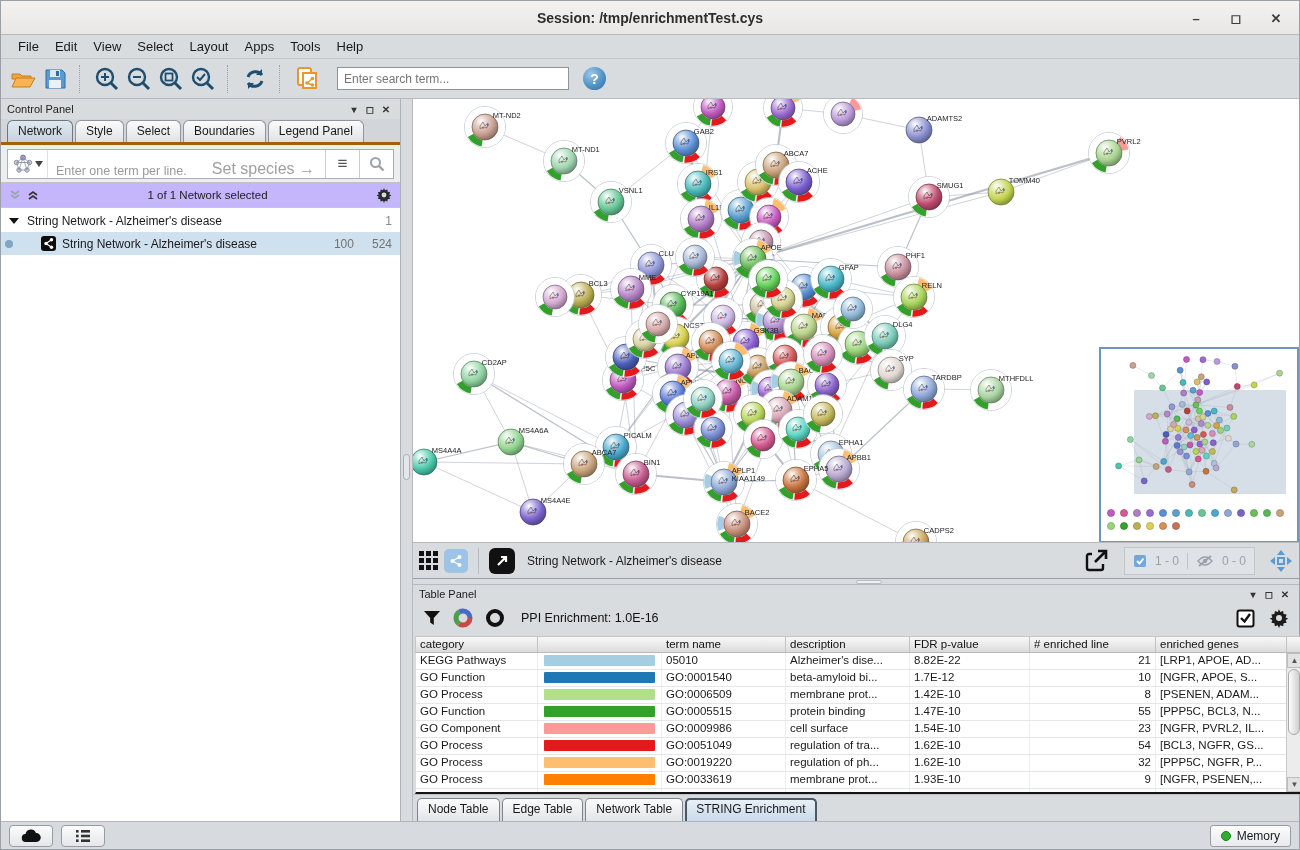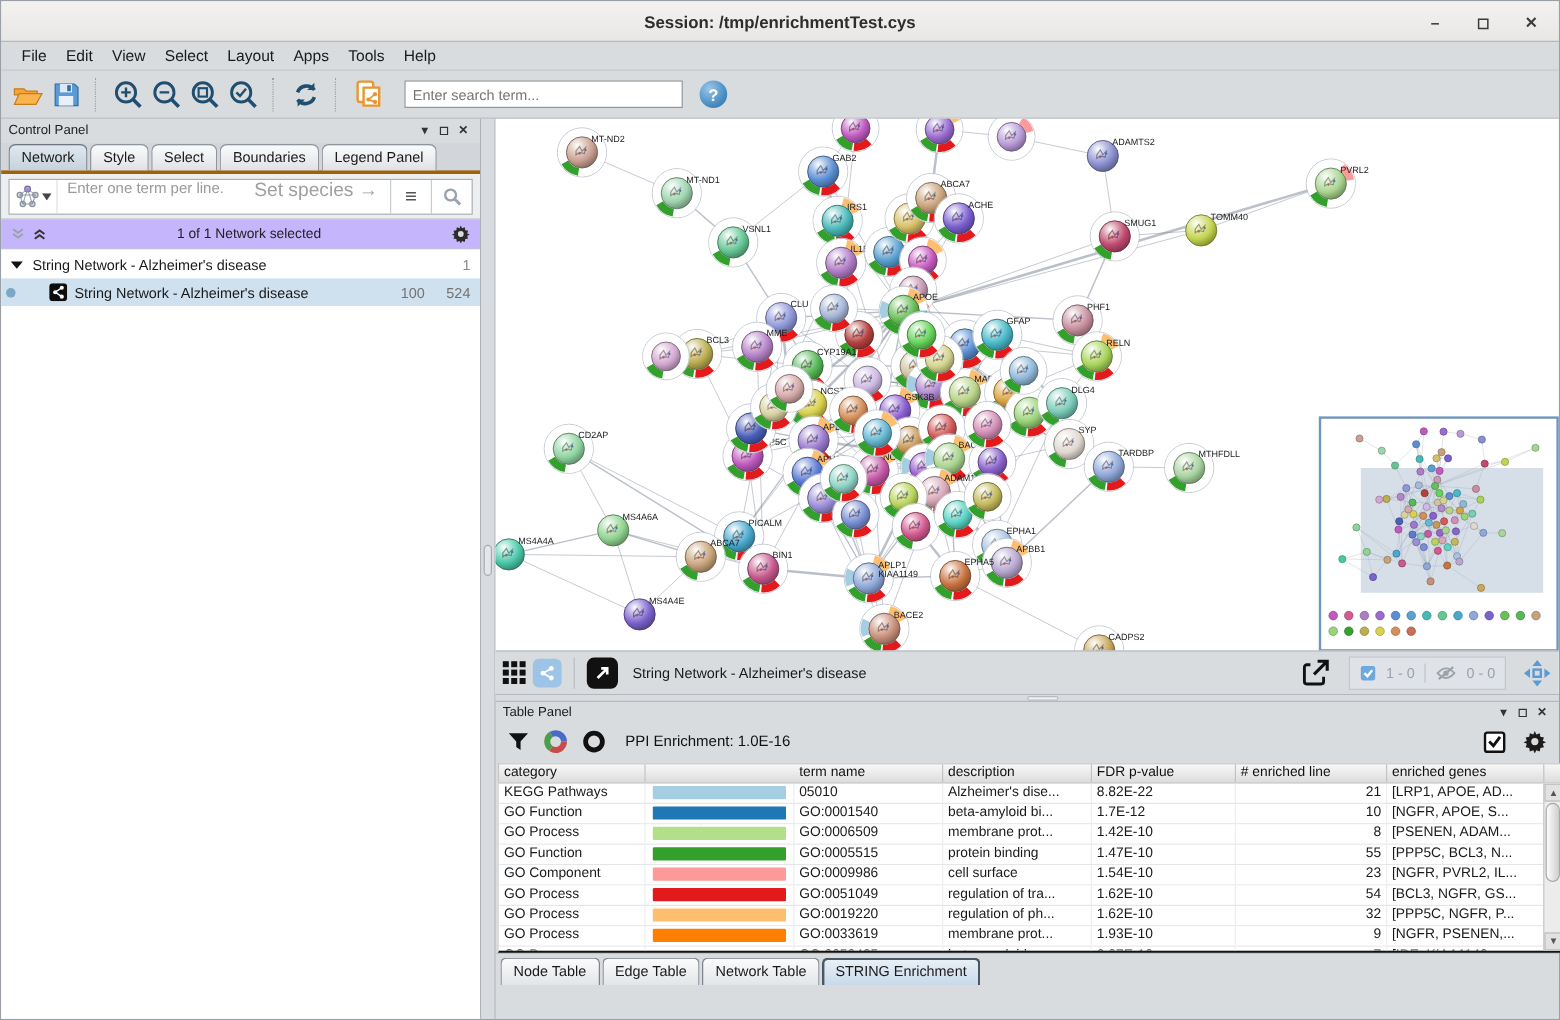--- a/index.html
+++ b/index.html
@@ -33,21 +33,21 @@
   .right-col { flex:1; display:flex; flex-direction:column; min-width:0; }
 
   
   .cp-header { height:20px; display:flex; align-items:center; padding:0 6px; font-size:11px; color:#222; }
   .cp-header .sp { flex:1; }
   .cp-hbtn { width:16px; text-align:center; font-size:10px; color:#333; font-weight:bold; }
   .cp-tabs { height:26px; display:flex; align-items:flex-start; padding-left:6px; gap:2px; background:#d2d5d9; border-bottom:3px solid #a16207; }
   .cp-tab { border:1px solid #8f959d; border-bottom:none; border-radius:6px 6px 0 0; padding:3px 10px 4px; font-size:12px; background:linear-gradient(#fafbfc,#dfe2e5); position:relative; top:1px; }
   .cp-tab.active { background:linear-gradient(#dfe8f0,#c6d2dd); font-weight:normal; border-color:#6f7680; }
   .string-row { height:38px; background:#eceef0; display:flex; align-items:center; padding:4px 6px; border-bottom:1px solid #c0c4c9; }
-  .string-box { flex:1; height:30px; background:#fff; border:1px solid #a9aeb5; display:flex; align-items:flex-start; }
+  .string-box { flex:1; height:30px; background:#fff; border:1px solid #a9aeb5; display:flex; align-items:flex-end; }
   .string-logo { width:40px; display:flex; align-items:center; justify-content:center; gap:2px; border-right:1px solid #e0e0e0; height:100%; }
   .string-ph { flex:1; color:#9a9a9a; font-size:12.5px; padding-left:8px; }
   .string-species { color:#a0a0a0; font-size:16px; padding-right:10px; }
   .string-btn { width:34px; height:100%; border-left:1px solid #c9ccd1; display:flex; align-items:center; justify-content:center; font-size:17px; color:#555; }
   .net-status-row { height:22px; display:flex; align-items:center; padding:12px 8px; background:#c4b5fd; border-bottom:1px solid #c6cace; }
   .net-status-row .label { flex:1; text-align:center; font-size:11.5px; color:#222; }
   .tree { background:#fff; flex:1; border-top:1px solid #fff; }
   .tree-row1 { height:23px; display:flex; align-items:center; padding:0 8px; gap:8px; font-size:12px; }
   .tree-row1 .count { margin-left:auto; color:#8b8b8b; }
   .tree-row2 { height:23px; display:flex; align-items:center; padding:0 8px 0 4px; gap:6px; background:#cfe0ef; font-size:12px; }
@@ -2393,13 +2393,34 @@
         <div class="tp-tabs" id="tp-tabs">
             <span class="tp-tab">Node Table</span>
             <span class="tp-tab">Edge Table</span>
             <span class="tp-tab">Network Table</span>
             <span class="tp-tab active">STRING Enrichment</span>
           </div>
       </div>
     </div>
   </div>
 
+  <div class="statusbar">
+    <span class="sb-btn">
+      <svg width="20" height="14" viewBox="0 0 20 14">
+          <path d="M5 13 a4 4 0 0 1 -.5 -8 a5.5 5.5 0 0 1 10.5 -1 a4.5 4.5 0 0 1 .5 9 z" fill="#111"></path>
+        </svg>
+    </span>
+    <span class="sb-btn">
+      <svg width="16" height="14" viewBox="0 0 16 14">
+          <rect x="1" y="1" width="2.6" height="2.6" fill="#333"></rect>
+          <rect x="6" y="1" width="9" height="2.6" fill="#333"></rect>
+          <rect x="1" y="5.7" width="2.6" height="2.6" fill="#333"></rect>
+          <rect x="6" y="5.7" width="9" height="2.6" fill="#333"></rect>
+          <rect x="1" y="10.4" width="2.6" height="2.6" fill="#333"></rect>
+          <rect x="6" y="10.4" width="9" height="2.6" fill="#333"></rect>
+        </svg>
+    </span>
+    <span class="memory-btn">
+      <span class="memdot"></span>
+      <span>Memory</span>
+    </span>
+  </div>
 </div>
 
 </body></html>

